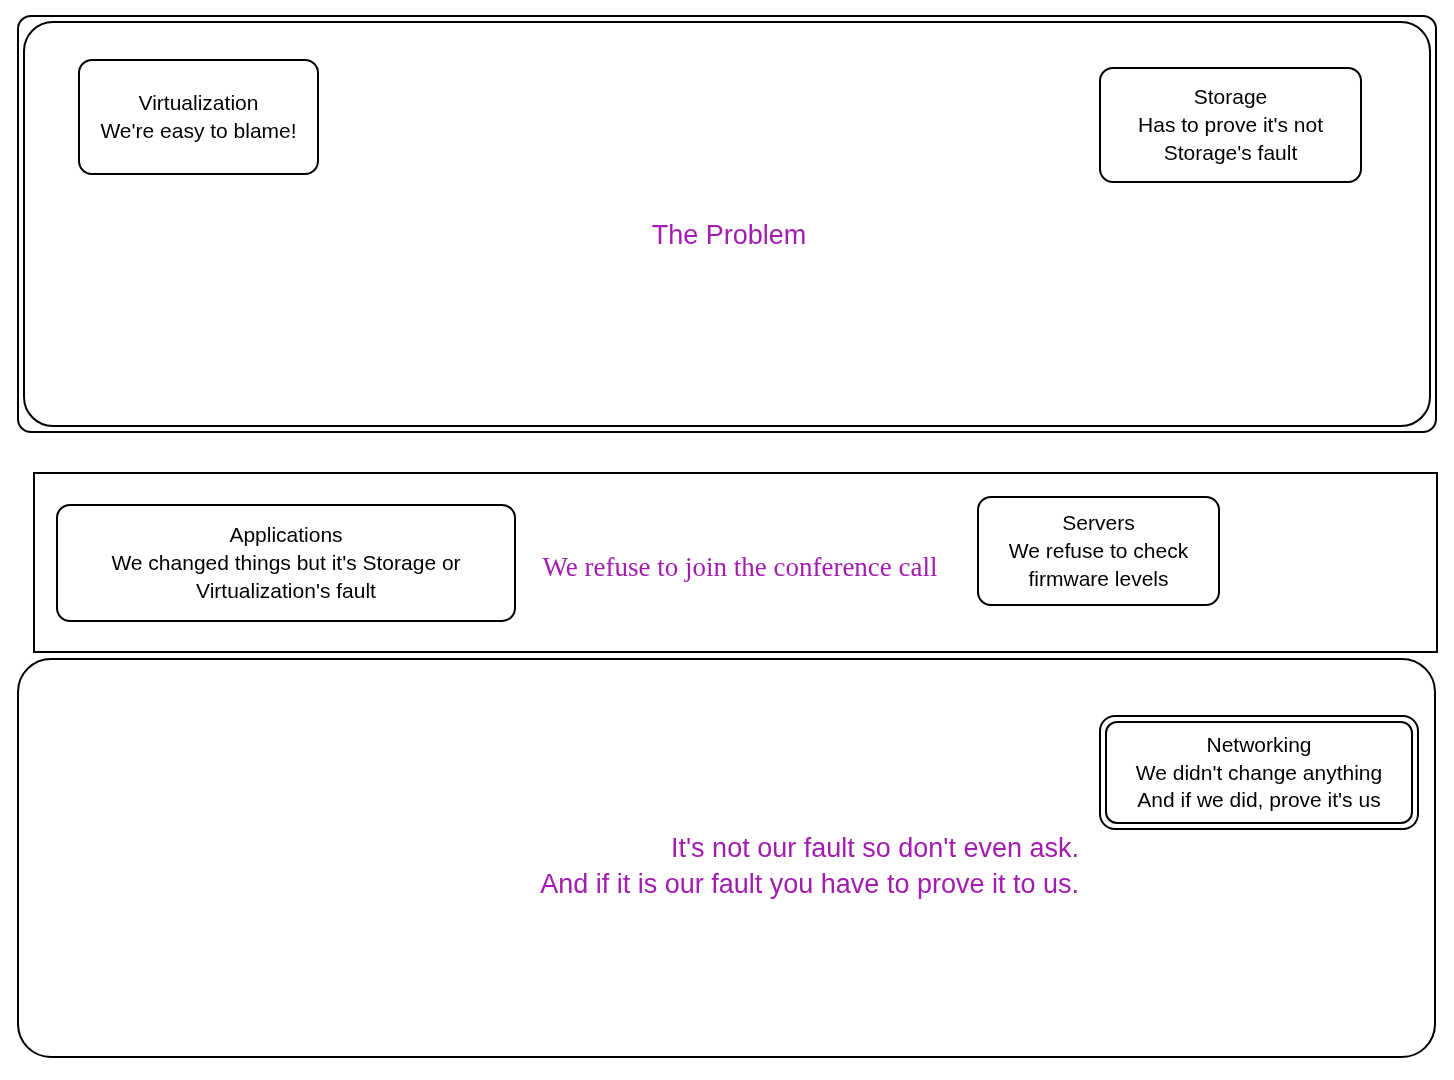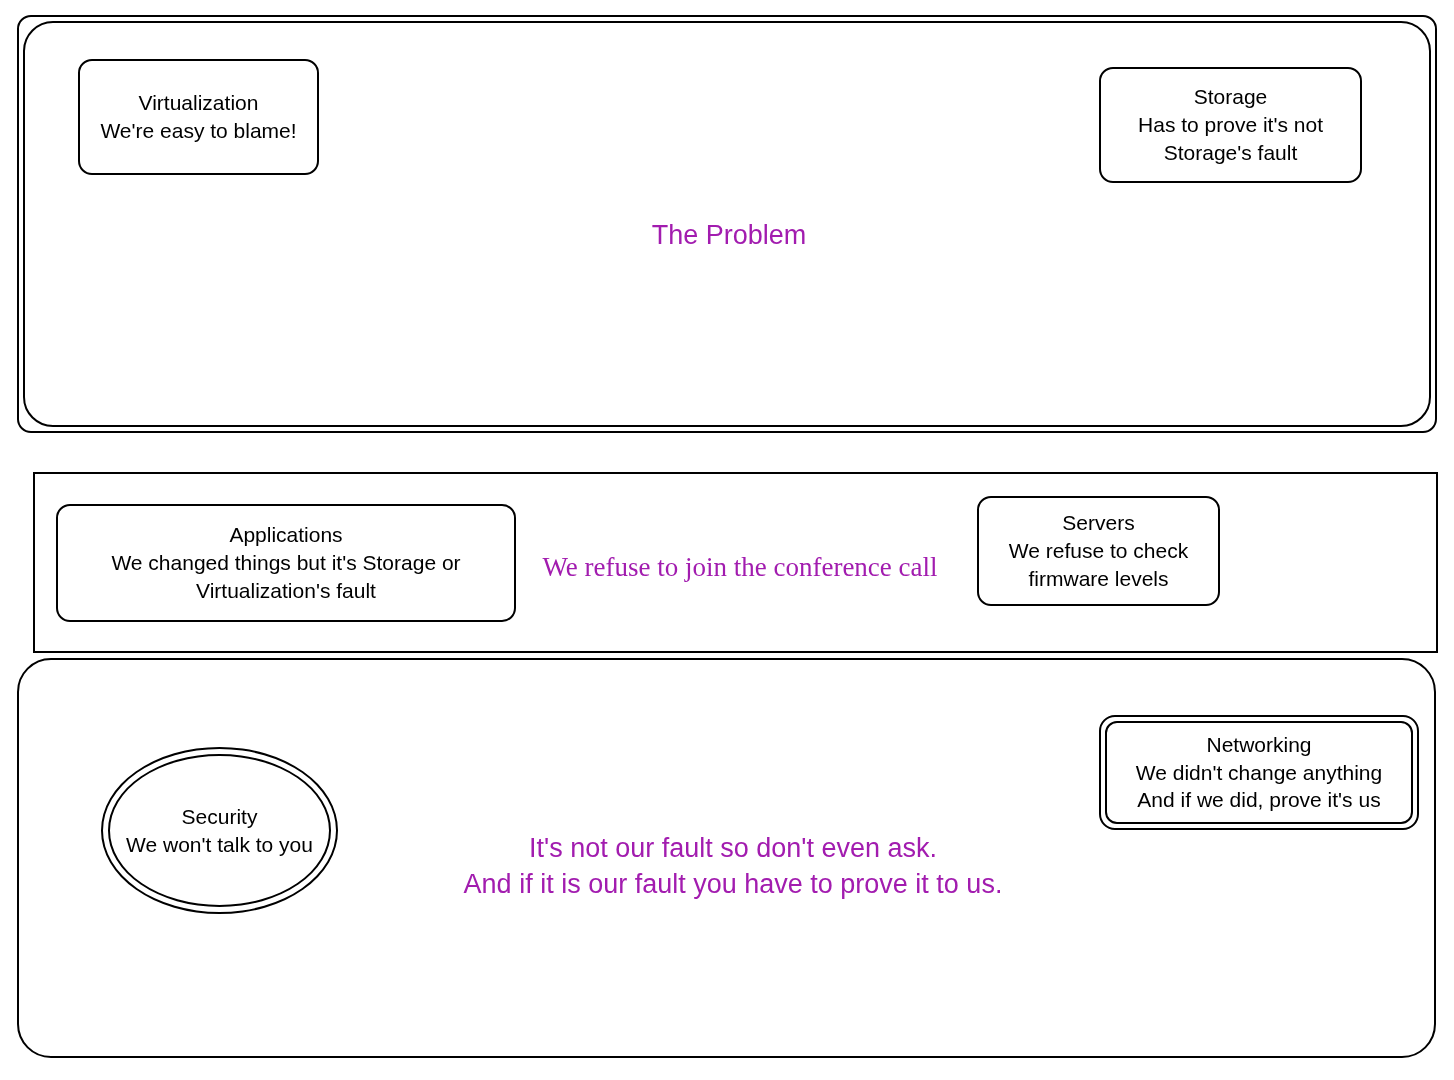--- a/index.html
+++ b/index.html
@@ -153,30 +153,25 @@
 
     <div class="node" style="left:942px; top:22px; width:243px; height:110px;">
       <span class="node-text">Servers
 We refuse to check
 firmware levels</span>
     </div>
   </div>
 
   <div class="zone zone-bot" style="left:17px; top:658px; width:1419px; height:400px;">
 
-    <div class="ellipse" style="left:82px; top:87px; width:237px; height:167px;">
-      <div class="ellipse-ring"></div>
-      <span class="node-text">Security
-We won't talk to you</span>
-    </div>
 
     <div class="node node-double" style="left:1080px; top:55px; width:320px; height:115px;">
       <div class="node-ring"></div>
       <span class="node-text">Networking
 We didn't change anything
 And if we did, prove it's us</span>
     </div>
 
-    <div class="label" style="left:394px; top:170px; width:640px;">It's not our fault so don't even ask.
+    <div class="label" style="left:420px; top:170px; width:640px;text-align:right;">It's not our fault so don't even ask.
 And if it is our fault you have to prove it to us.</div>
   </div>
 
 </div>
 
 </body></html>

